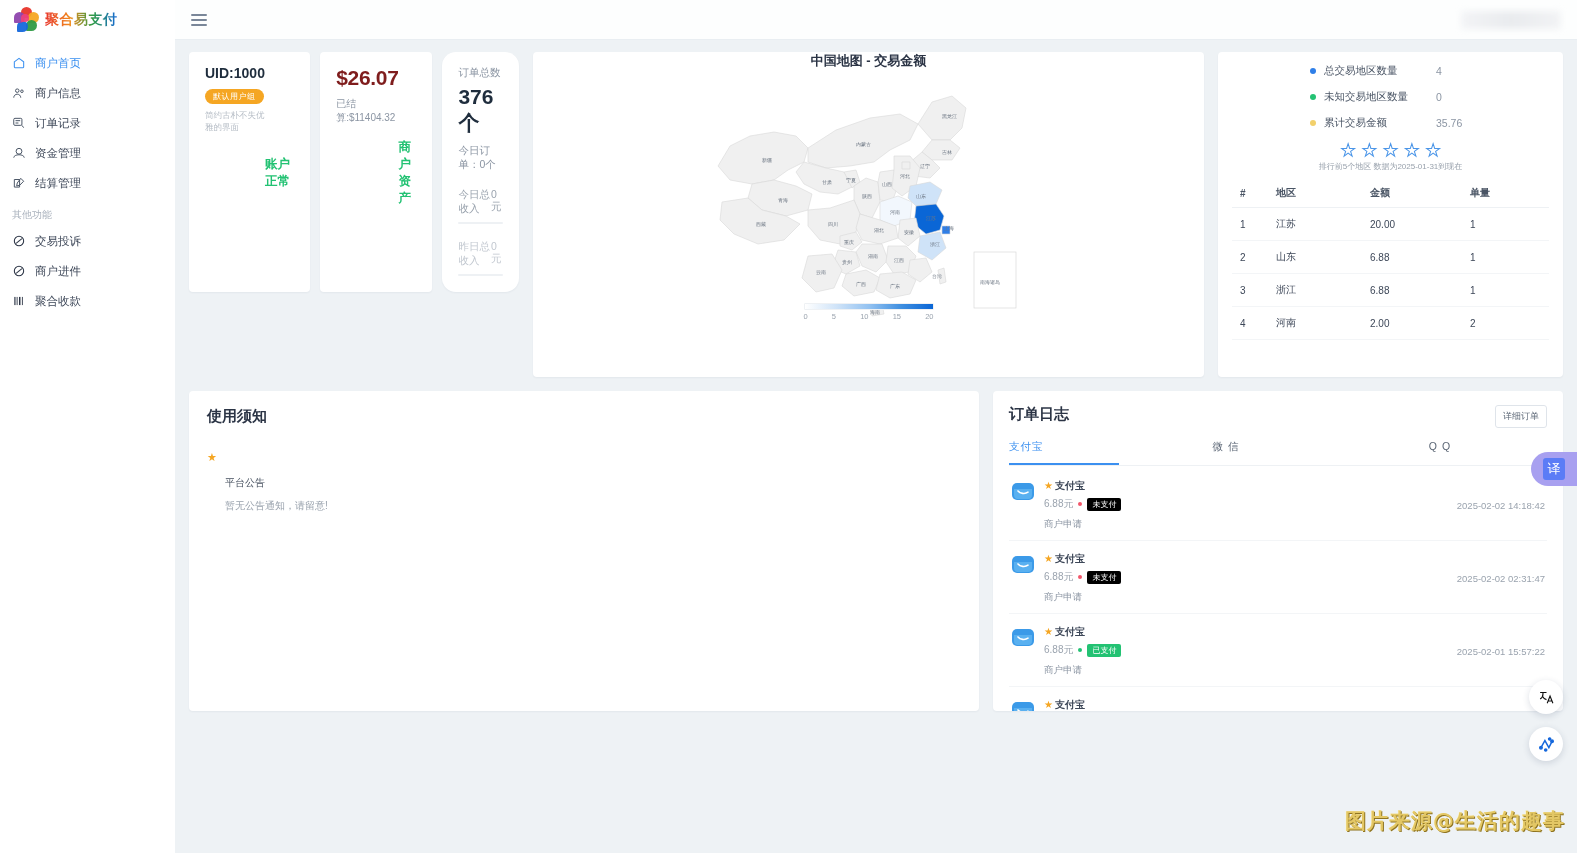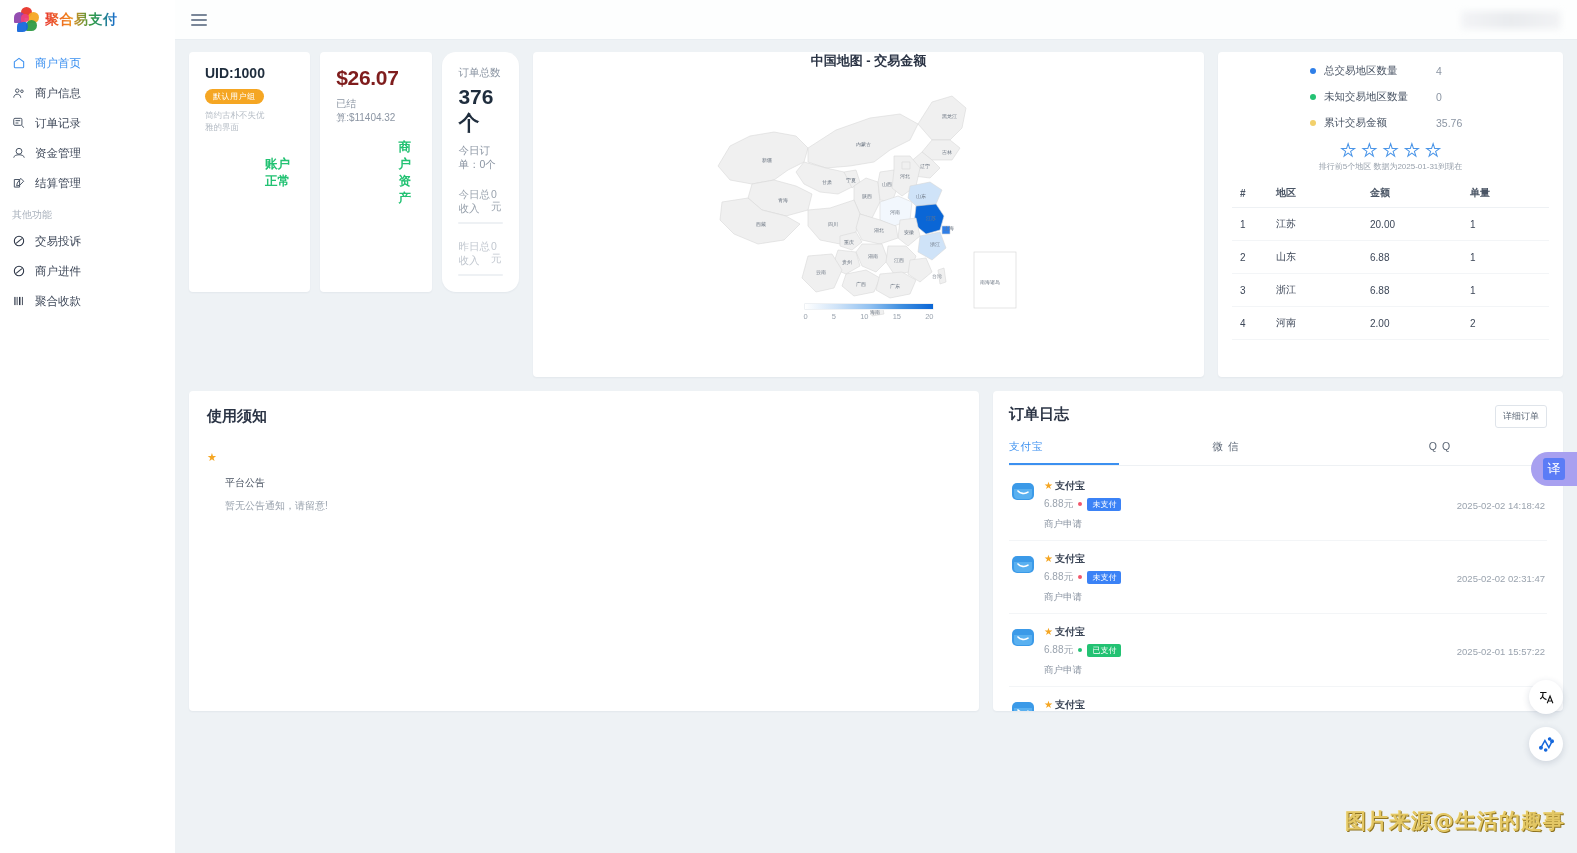--- a/index.html
+++ b/index.html
@@ -132,21 +132,21 @@
   .log-list { margin-top: 2px; }
   .log-item { display: flex; align-items: flex-start; padding: 11px 2px 9px 2px; border-bottom: 1px solid #f3f5f7; }
   .log-ico { width: 24px; height: 22px; flex: 0 0 24px; margin-right: 9px; margin-top: 2px; }
   .log-mid { flex: 1; }
   .log-chan { font-size: 10px; font-weight: bold; color: #3d4758; }
   .log-chan .s { color: #f5a623; margin-right: 2px; }
   .log-amt-row { display: flex; align-items: center; gap: 5px; margin-top: 4px; }
   .log-amt { font-size: 10px; color: #9aa3ae; }
   .dot { width: 4px; height: 4px; border-radius: 50%; }
   .pill { font-size: 8px; color: #fff; border-radius: 2px; padding: 1px 5px; }
-  .pill.unpaid { background: #3b82f6; }
+  .pill.unpaid { background: #000000; }
   .pill.paid { background: #23c273; }
   .log-note { font-size: 9.5px; color: #8b95a3; margin-top: 7px; }
   .log-time { font-size: 9.5px; color: #9aa3ae; align-self: center; margin-left: 22px; }
 
   
   .fab-translate-badge {
     position: absolute; right: 0px; top: 452px; width: 46px; height: 34px;
     background: #a8a0f0; border-radius: 17px 0 0 17px; display: flex;
     align-items: center; justify-content: center; cursor: pointer;
   }

